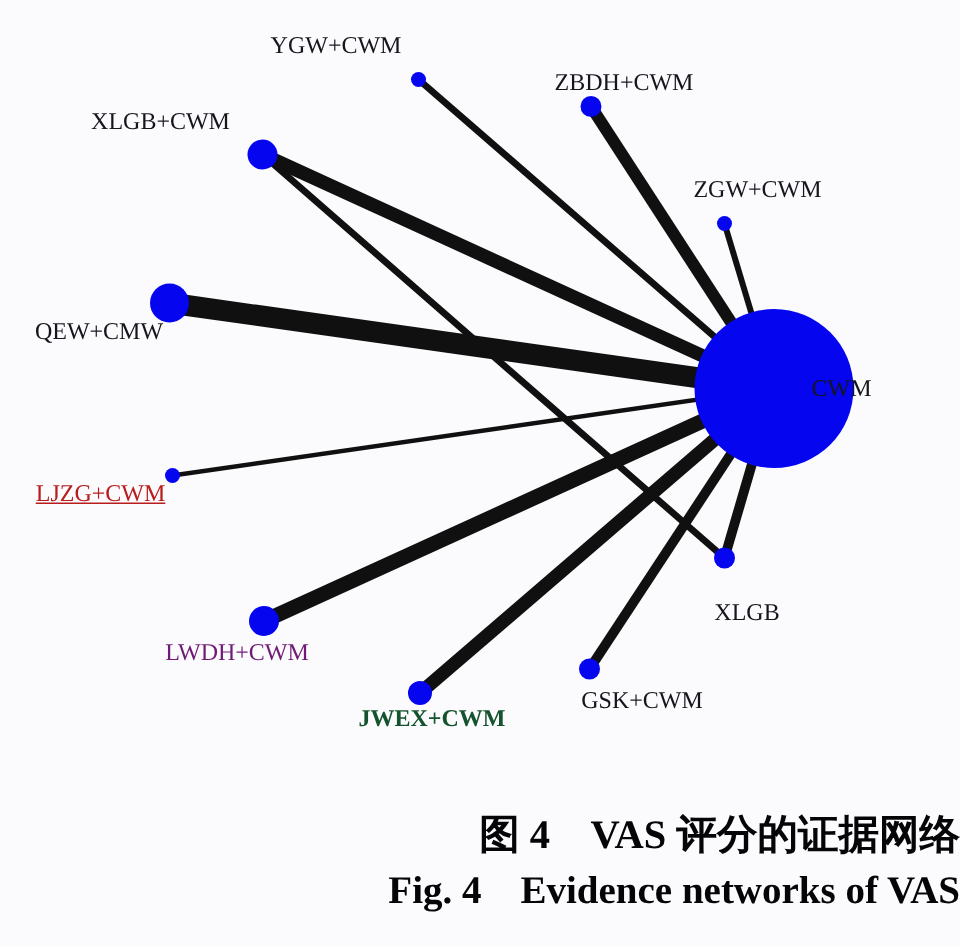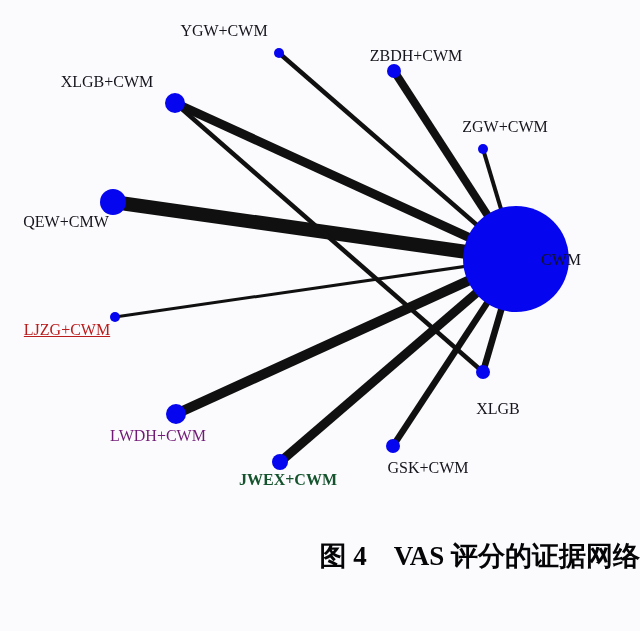--- a/index.html
+++ b/index.html
@@ -84,14 +84,15 @@
       <div class="node-label" style="left: 505px; top: 127px; color: rgb(21, 21, 29);">ZGW+CWM</div>
       <div class="node-label" style="left: 66px; top: 222px; color: rgb(21, 21, 29);">QEW+CMW</div>
       <div class="node-label" style="left: 67px; top: 330px; color: #b91c1c; text-decoration: underline;">LJZG+CWM</div>
       <div class="node-label" style="left: 158px; top: 436px; color: #701a75;">LWDH+CWM</div>
       <div class="node-label" style="left: 288px; top: 480px; color: #14532d; font-weight: bold;">JWEX+CWM</div>
       <div class="node-label" style="left: 428px; top: 468px; color: rgb(21, 21, 29);">GSK+CWM</div>
       <div class="node-label" style="left: 498px; top: 409px; color: rgb(21, 21, 29);">XLGB</div>
     </div>
   <div class="caption">
     <div class="caption-line1">图 4　VAS 评分的证据网络</div>
+    <div class="caption-line2">Fig. 4　Evidence networks of VAS</div>
   </div>
 </div>
 
 </body></html>

